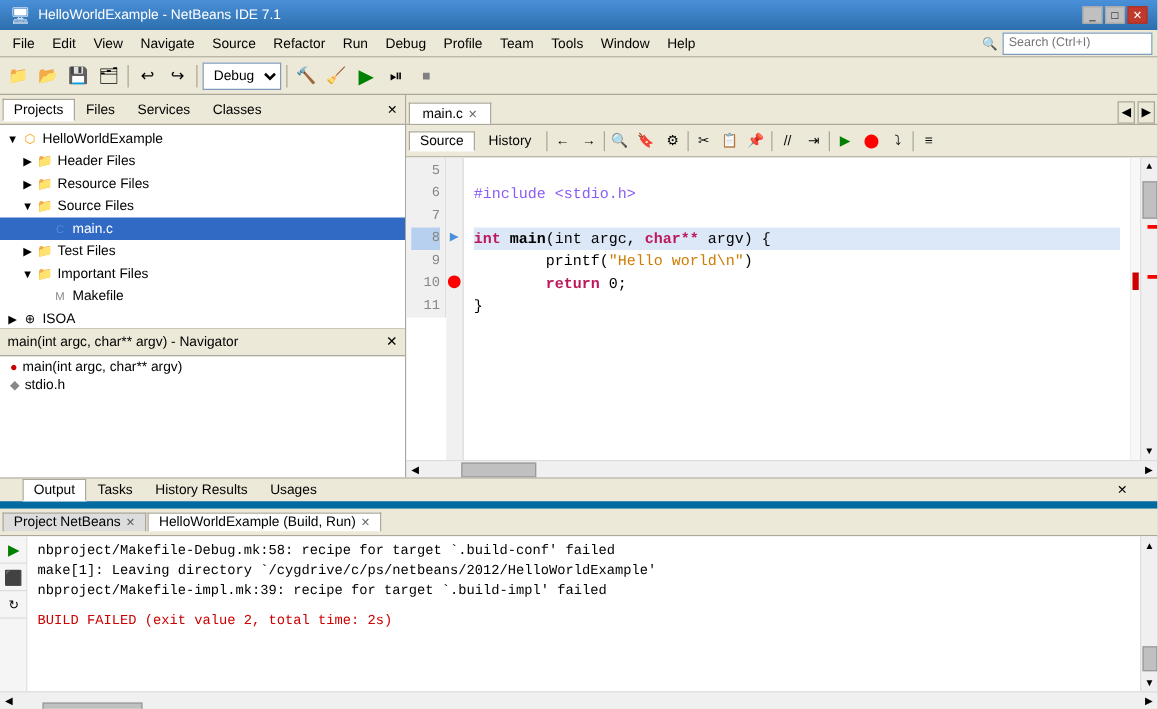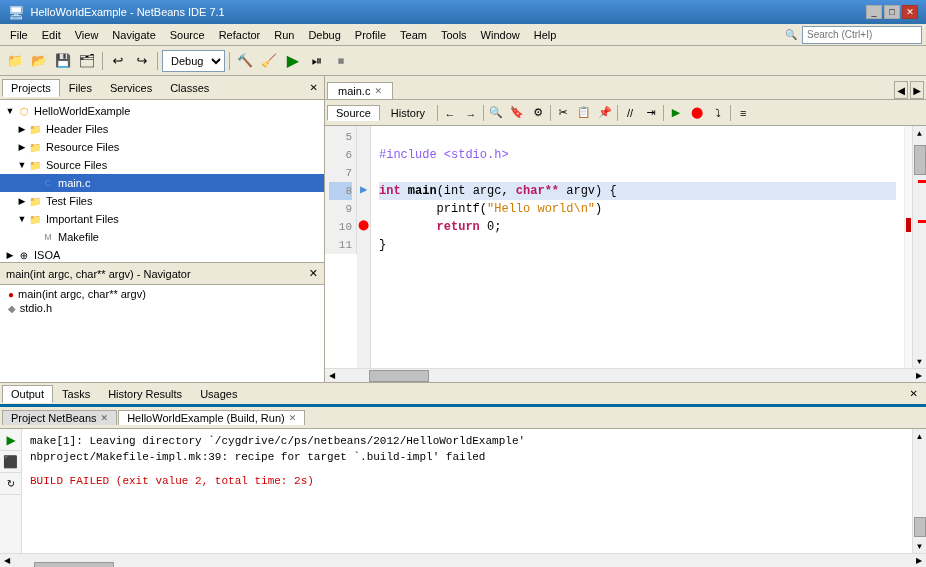--- a/index.html
+++ b/index.html
@@ -76,21 +76,21 @@
     .inc { color: #8b5cf6; }
     
     
     .editor-vscroll { width: 14px; background: #f0f0f0; border-left: 1px solid #ddd; display: flex; flex-direction: column; align-items: center; }
     .vscroll-btn { width: 14px; height: 14px; display: flex; align-items: center; justify-content: center; cursor: pointer; font-size: 8px; }
     .vscroll-track { flex: 1; width: 100%; position: relative; }
     .vscroll-thumb { width: 12px; height: 30px; background: #c0c0c0; border: 1px solid #999; position: absolute; top: 5px; left: 1px; cursor: pointer; }
     
     
     #bottom-panel { height: 185px; border-top: 1px solid #aca899; display: flex; flex-direction: column; background: white; }
-    .bottom-tabs-bar { background: #ece9d8; border-bottom: 3px solid #0369a1; display: flex; align-items: center; padding: 0 2px; height: 24px; }
+    .bottom-tabs-bar { background: #ece9d8; border-bottom: 6px solid #0369a1; display: flex; align-items: center; padding: 0 18px; height: 24px; }
     .bottom-tab { padding: 2px 8px; font-size: 11px; cursor: pointer; border: 1px solid transparent; display: flex; align-items: center; gap: 4px; }
     .bottom-tab.active { background: white; border-color: #aca899; border-bottom-color: white; }
     .bottom-close { margin-left: auto; cursor: pointer; padding: 2px 6px; font-size: 10px; }
     
     .output-tabs { background: #ece9d8; border-bottom: 1px solid #aca899; display: flex; align-items: center; padding: 0 2px; height: 22px; }
     .output-tab { padding: 1px 8px; font-size: 11px; cursor: pointer; border: 1px solid #aca899; border-bottom: none; background: #ddd; margin-right: 1px; display: flex; align-items: center; gap: 4px; }
     .output-tab.active { background: white; }
     .output-area { flex: 1; overflow: auto; padding: 4px 8px; font-family: 'Courier New', monospace; font-size: 11px; background: white; }
     .output-line { line-height: 16px; white-space: pre; }
     .output-error { color: #cc0000; }
@@ -400,20 +400,21 @@
 
     <div class="output-with-scroll">
 
       <div class="out-actions">
         <div class="out-act-btn" style="color:green;">▶</div>
         <div class="out-act-btn" style="color:gray;">⬛</div>
         <div class="out-act-btn" style="font-size:10px;">↻</div>
       </div>
 
       <div class="output-area">
+        <div class="output-line">nbproject/Makefile-Debug.mk:58: recipe for target `.build-conf' failed</div>
         <div class="output-line">make[1]: Leaving directory `/cygdrive/c/ps/netbeans/2012/HelloWorldExample'</div>
         <div class="output-line">nbproject/Makefile-impl.mk:39: recipe for target `.build-impl' failed</div>
         <div class="output-sep"></div>
         <div class="output-line output-error">BUILD FAILED (exit value 2, total time: 2s)</div>
       </div>
 
       <div class="output-sidebar">
         <div style="width:14px; height:14px; display:flex; align-items:center; justify-content:center; cursor:pointer; font-size:8px;">▲</div>
         <div style="flex:1; width:100%; position:relative;">
           <div style="width:12px; height:20px; background:#c0c0c0; border:1px solid #999; position:absolute; bottom:2px; left:1px; cursor:pointer;"></div>

